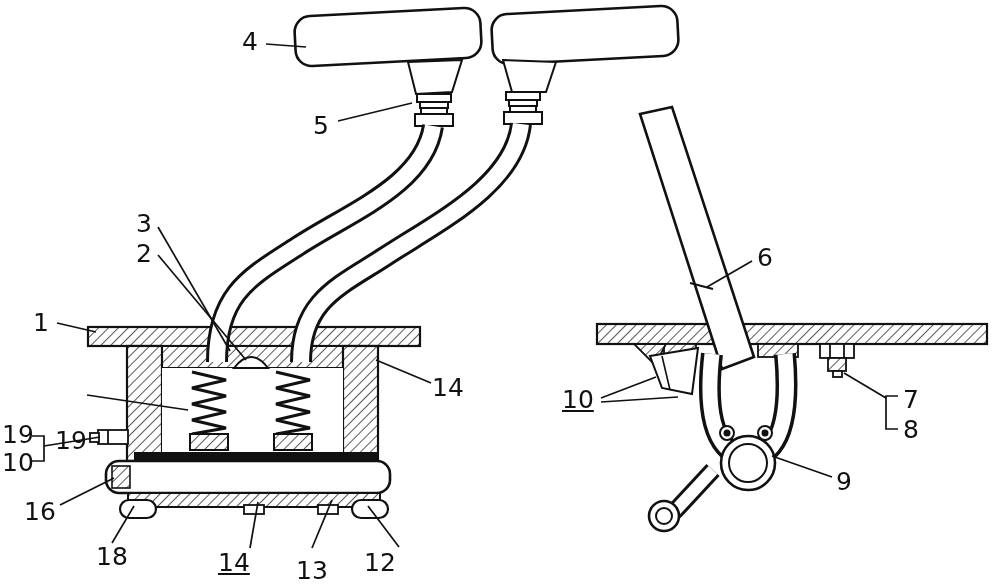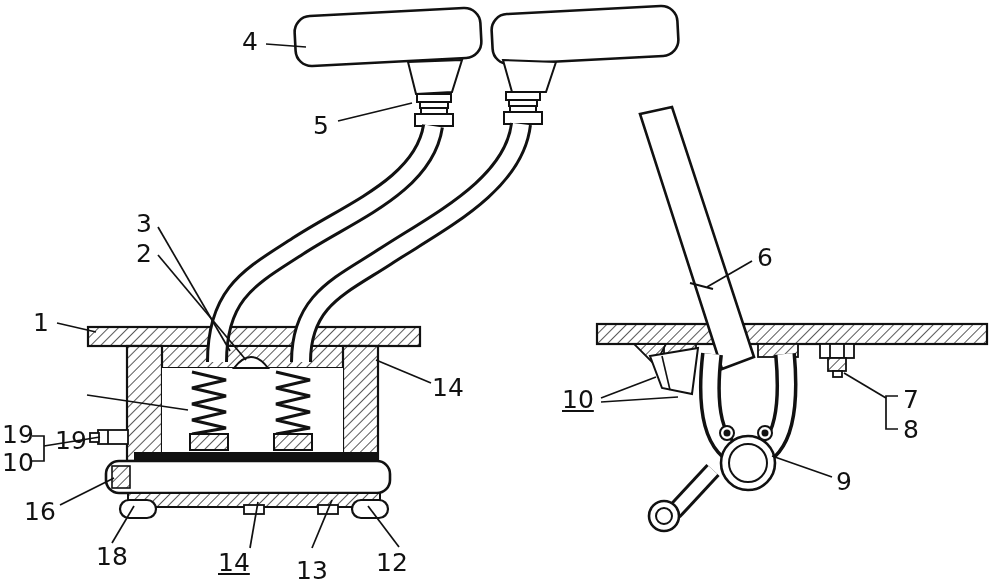--- a/index.html
+++ b/index.html
@@ -173,20 +173,20 @@
   <div class="plabel" style="left:136px;top:240px;">2</div>
   <div class="plabel" style="left:33px;top:309px;">1</div>
   <div class="plabel" style="left:432px;top:374px;">14</div>
   <div class="plabel" style="left:55px;top:379px;margin-top:48px;">19</div>
   <div class="plabel" style="left:2px;top:421px;">19</div>
   <div class="plabel" style="left:2px;top:449px;">10</div>
   <div class="plabel" style="left:24px;top:498px;">16</div>
   <div class="plabel" style="left:96px;top:543px;">18</div>
   <div class="plabel" style="left:218px;top:549px;text-decoration:underline;">14</div>
   <div class="plabel" style="left:296px;top:525px;margin-top:32px;">13</div>
-  <div class="plabel" style="left:376px;top:549px;text-align:right;">12</div>
+  <div class="plabel" style="left:364px;top:549px;text-align:right;">12</div>
   <div class="plabel" style="left:757px;top:244px;">6</div>
   <div class="plabel" style="left:562px;top:386px;text-decoration:underline;">10</div>
   <div class="plabel" style="left:903px;top:386px;">7</div>
   <div class="plabel" style="left:903px;top:416px;">8</div>
   <div class="plabel" style="left:836px;top:468px;">9</div>
 
 </div>
 
 </body></html>

